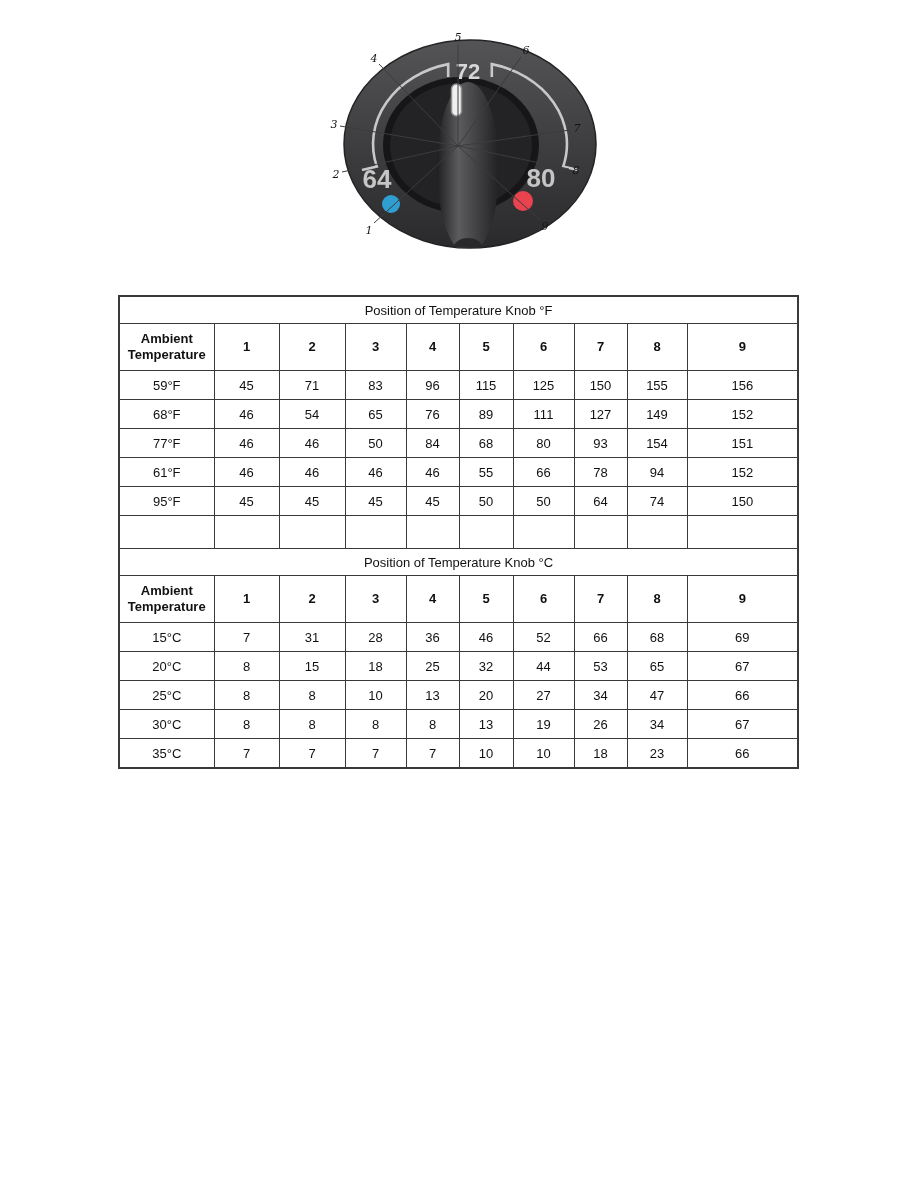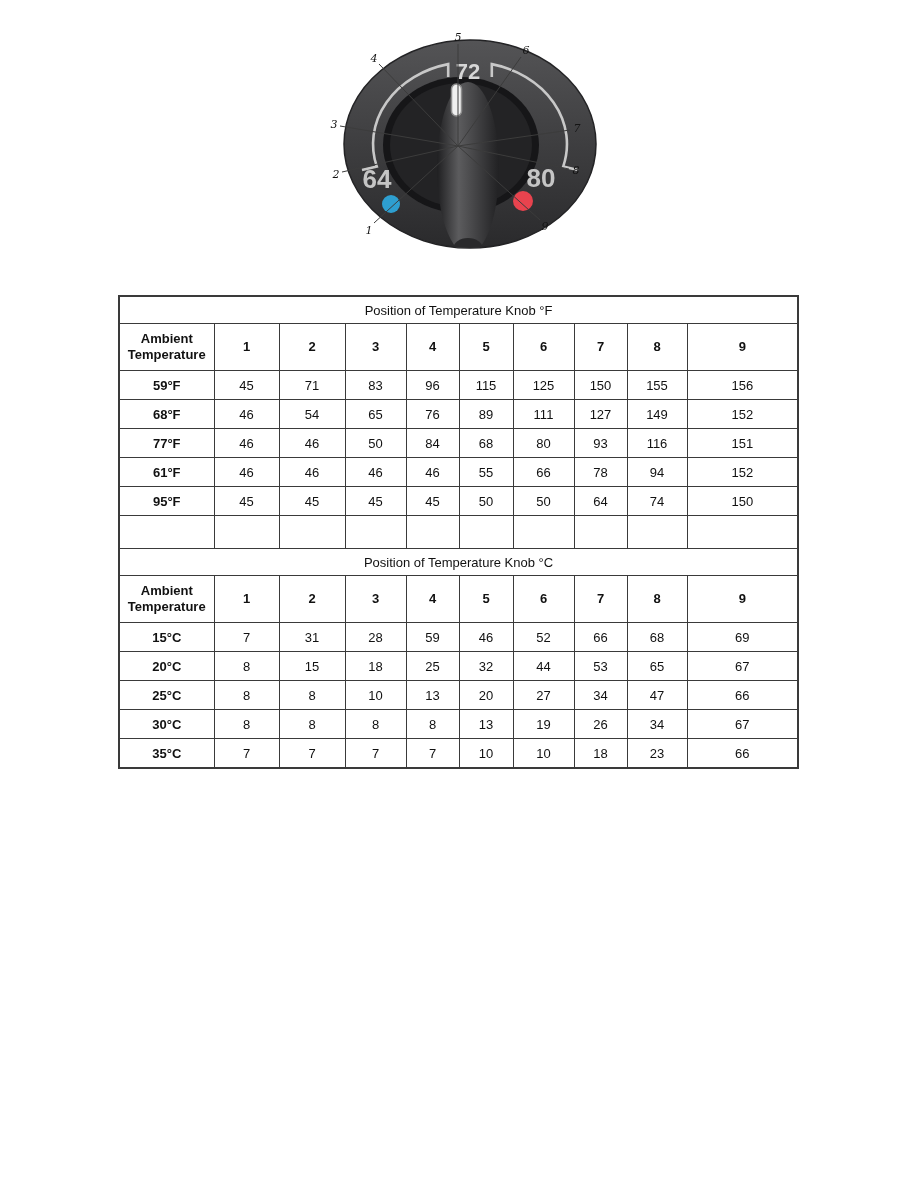--- a/index.html
+++ b/index.html
@@ -14,21 +14,21 @@
     border:2px solid #3a3a3a;
   }
   .temp-table td, .temp-table th {
     border:1px solid #3a3a3a; text-align:center; vertical-align:middle;
     font-size:13px; padding:0 2px; color:#111; overflow:hidden;
   }
   .title-cell { font-weight:normal; height:26px; font-size:13px; }
   .head-row th { height:46px; font-weight:bold; line-height:1.25; }
   .rowhead { font-weight:bold; }
   .data-row th, .data-row td { height:28px; font-weight:normal; }
-  .data-row th.rowhead { font-weight:bold; }
+  .data-row th.rowhead { font-weight:normal; }
   .empty-row th, .empty-row td { height:32px; }
 </style>
 </head>
 <body>
 
 <div class="knob-figure">
   <svg width="288" height="248" viewBox="0 0 288 248">
     <defs>
       <linearGradient id="bodyGrad" x1="0" y1="0" x2="0" y2="1">
         <stop offset="0" stop-color="#545456"></stop>
@@ -149,21 +149,21 @@
       </tr>
       <tr class="data-row">
         <th class="rowhead">77°F</th>
         <td>46</td>
         <td>46</td>
         <td>50</td>
         <td>84</td>
         <td>68</td>
         <td>80</td>
         <td>93</td>
-        <td>116</td>
+        <td>154</td>
         <td>151</td>
       </tr>
       <tr class="data-row">
         <th class="rowhead">61°F</th>
         <td>46</td>
         <td>46</td>
         <td>46</td>
         <td>46</td>
         <td>55</td>
         <td>66</td>
@@ -210,21 +210,21 @@
         <th>6</th>
         <th>7</th>
         <th>8</th>
         <th>9</th>
       </tr>
       <tr class="data-row">
         <th class="rowhead">15°C</th>
         <td>7</td>
         <td>31</td>
         <td>28</td>
-        <td>59</td>
+        <td>36</td>
         <td>46</td>
         <td>52</td>
         <td>66</td>
         <td>68</td>
         <td>69</td>
       </tr>
       <tr class="data-row">
         <th class="rowhead">20°C</th>
         <td>8</td>
         <td>15</td>

